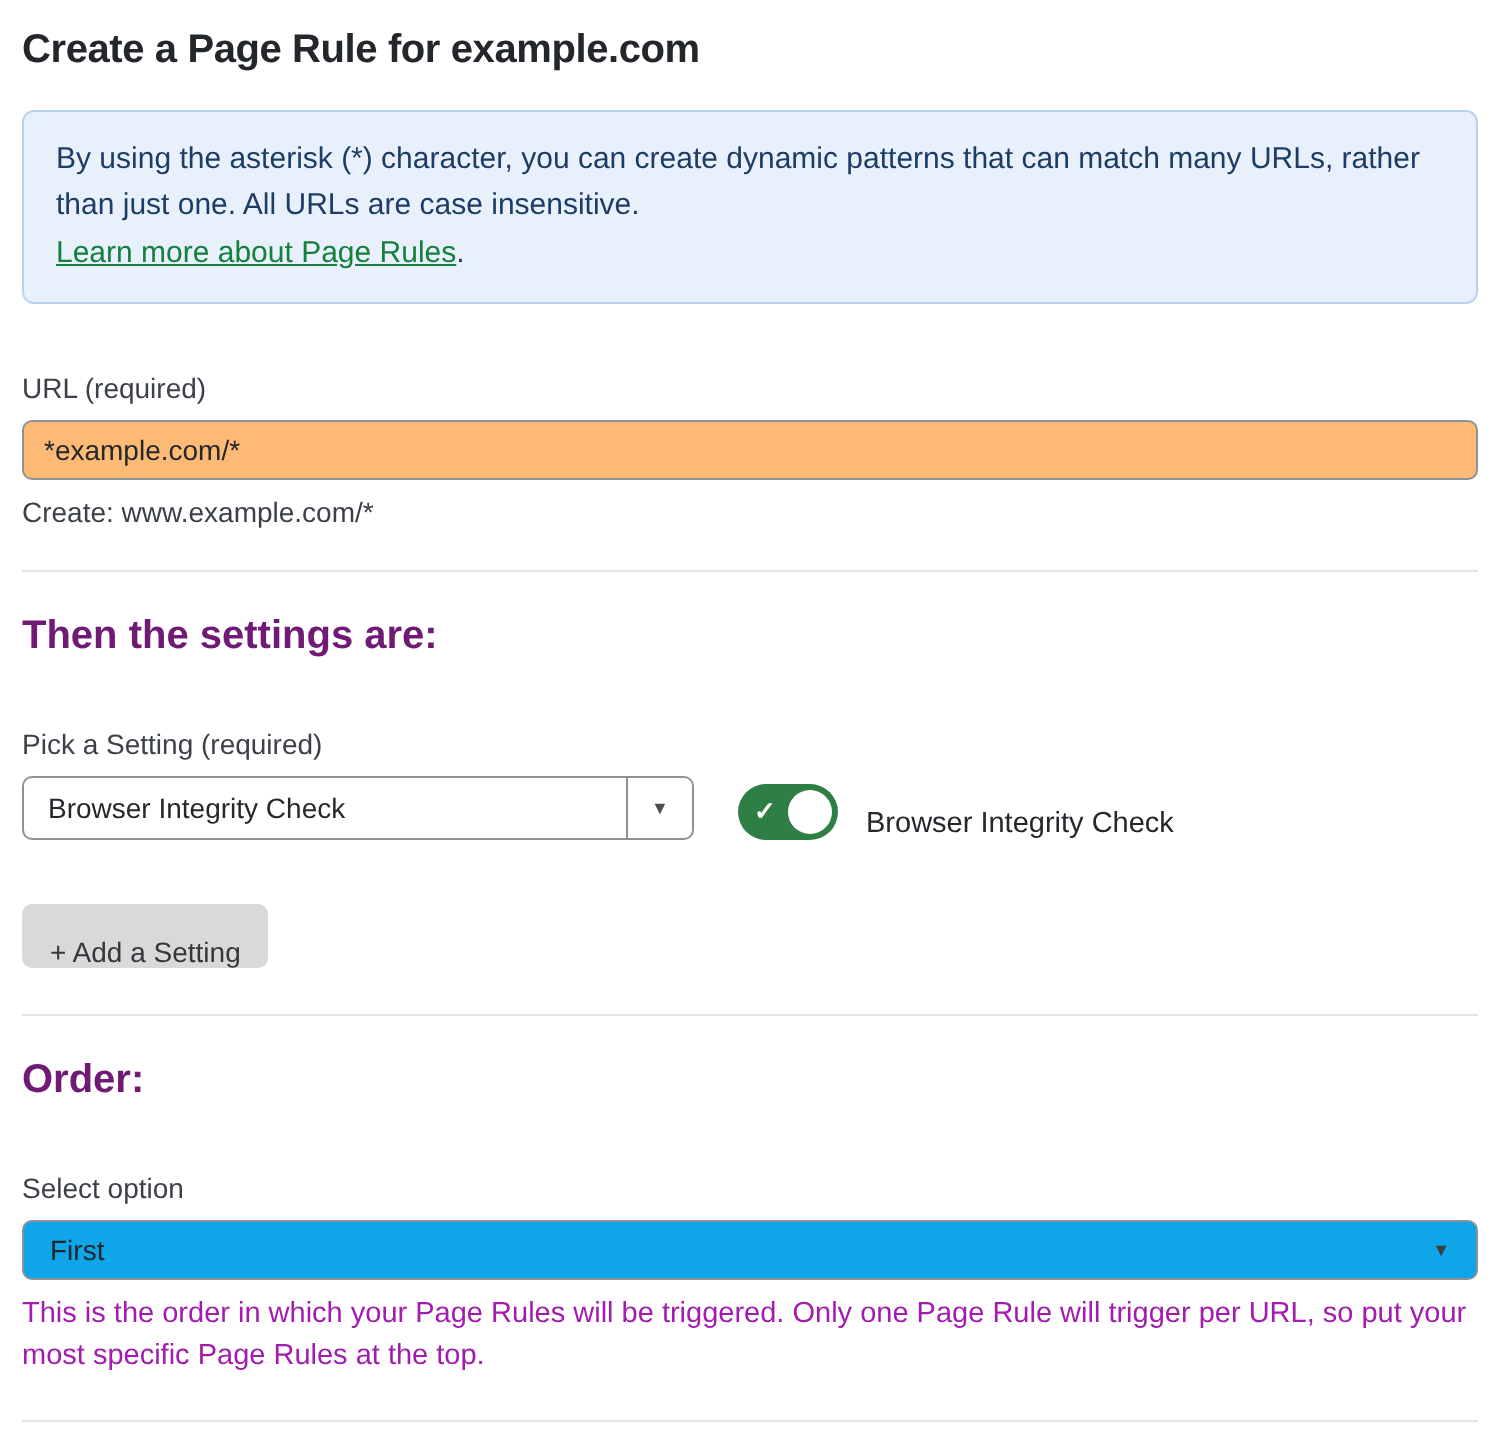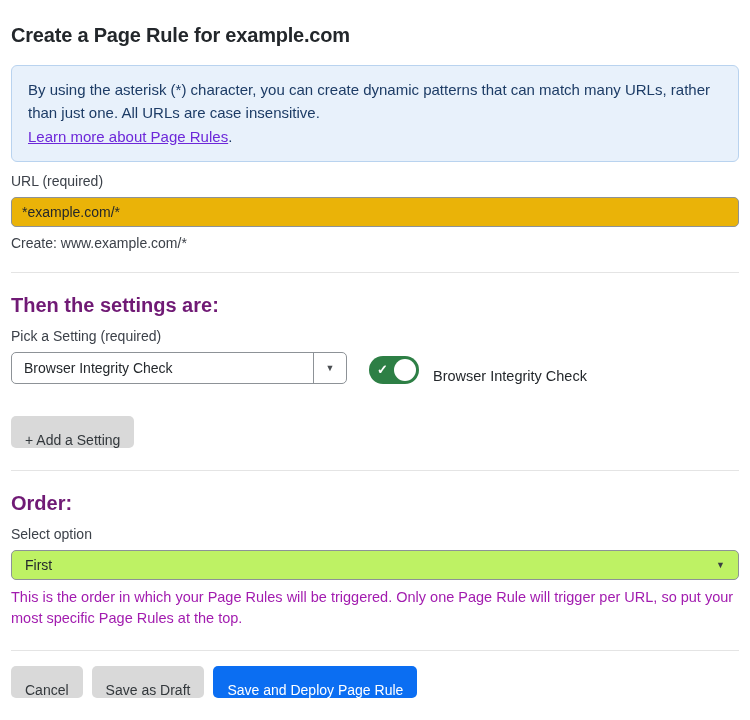--- a/index.html
+++ b/index.html
@@ -9,53 +9,53 @@
     font-family: "Liberation Sans", sans-serif;
     color: #30363a;
     overflow: hidden;
   }
   .container { padding: 0 11px; }
 
   .page-title {
     font-size: 20px;
     font-weight: bold;
     color: #23272b;
-    padding-top: 24px;
+    padding-top: 14px;
     margin-bottom: 18px;
     letter-spacing: -0.2px;
   }
 
   .info-box {
     background: #e8f1fb;
     border: 1px solid #b9d3ef;
     border-radius: 6px;
     padding: 12px 16px 13px 16px;
     font-size: 15px;
     line-height: 1.55;
     color: #1d3c66;
   }
   .info-heading { font-weight: bold; margin-bottom: 2px; }
   .info-link {
-    color: #6d28d9;
+    color: #15803d;
     text-decoration: underline;
     cursor: pointer;
   }
 
-  .field-label { font-size: 14px; color: #3c4149; margin-top: 11px; margin-bottom: 8px; }
+  .field-label { font-size: 14px; color: #3c4149; margin-top: 34px; margin-bottom: 8px; }
 
   .text-input {
     width: 100%;
     height: 30px;
     border: 1px solid #8d9297;
     border-radius: 5px;
     padding: 0 10px;
     font-size: 14px;
     font-family: "Liberation Sans", sans-serif;
     color: #24282c;
-    background: #eab308;
+    background: #fdba74;
     outline: none;
   }
   .helper-text { font-size: 14px; color: #3c4149; margin-top: 8px; }
 
   .divider { border: none; border-top: 1px solid #e4e4e4; margin-top: 21px; }
 
   .section-heading {
     font-size: 20px;
     font-weight: bold;
     color: #701a75;
@@ -136,21 +136,21 @@
   .btn-gray { background: #d9d9d9; color: #33383c; }
   .btn-blue { background: #0b6ef2; color: #ffffff; }
 
   .add-setting-btn { margin-top: 32px; }
 
   .select-box {
     width: 100%;
     height: 30px;
     border: 1px solid #8d9297;
     border-radius: 5px;
-    background: #bef264;
+    background: #0ea5e9;
     display: flex;
     align-items: center;
     justify-content: space-between;
     padding: 0 13px;
     font-size: 14px;
     color: #24282c;
     cursor: pointer;
     margin-top: 8px;
   }
   .select-arrow { font-size: 9px; color: #3b3f43; }

